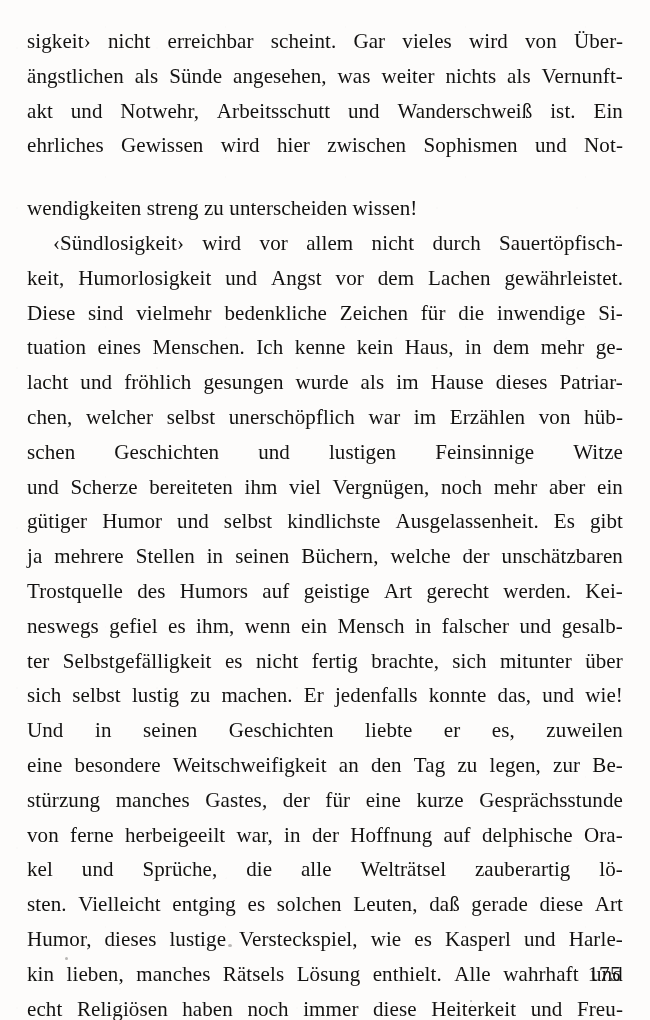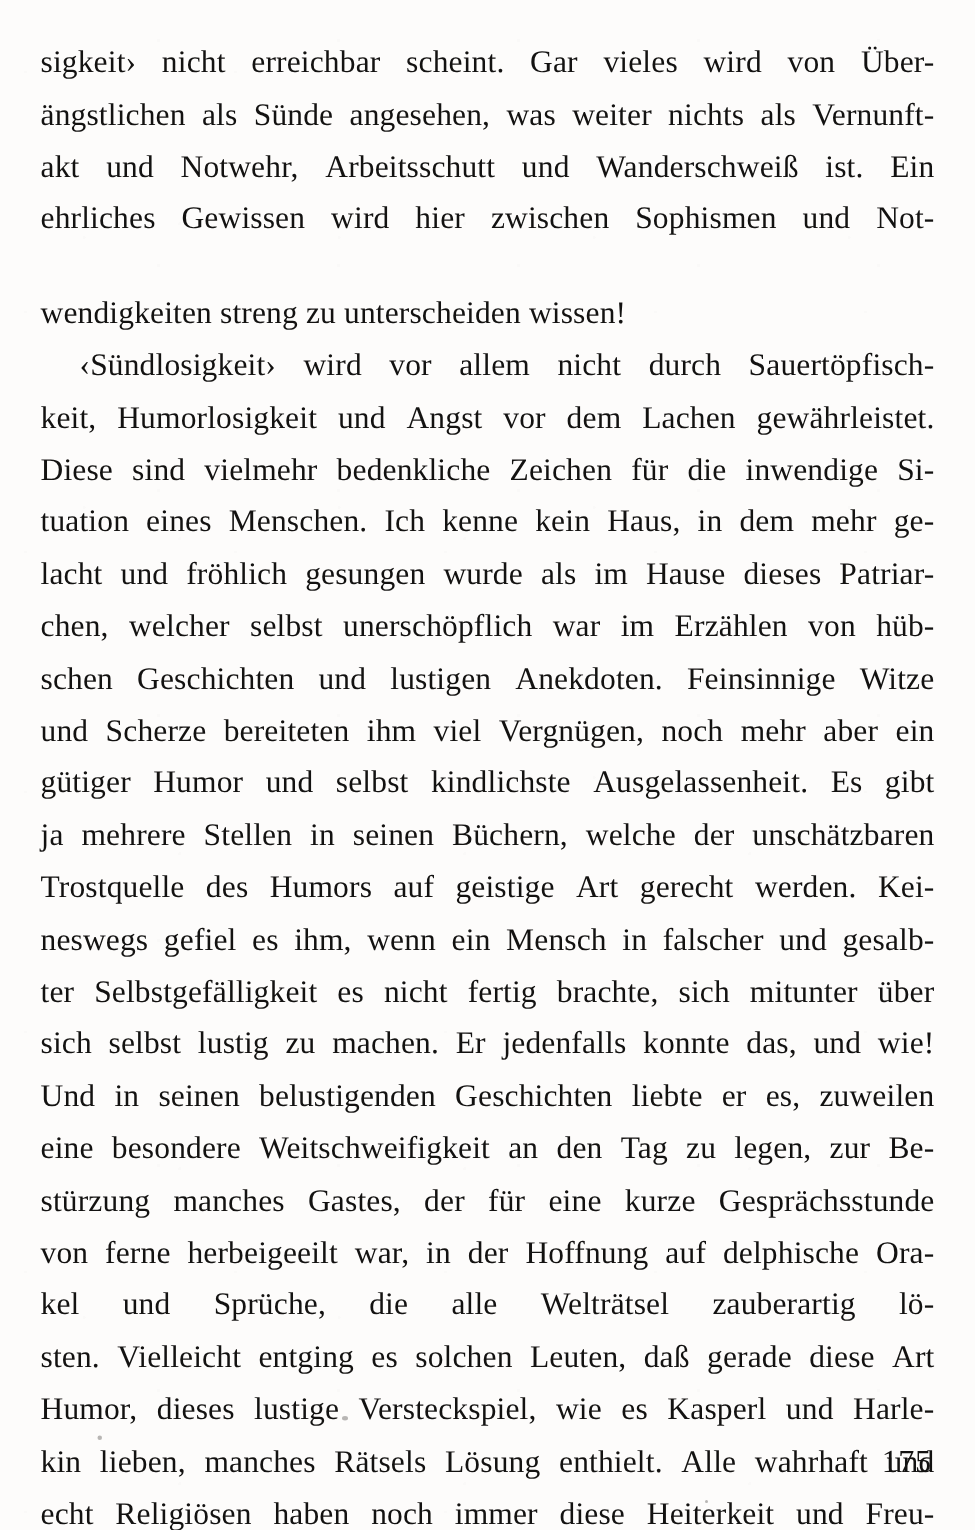--- a/index.html
+++ b/index.html
@@ -190,21 +190,20 @@
         <span class="w">im</span>
         <span class="w">Erzählen</span>
         <span class="w">von</span>
         <span class="w">hüb-</span>
       </div>
       <div class="line justify">
         <span class="w">schen</span>
         <span class="w">Geschichten</span>
         <span class="w">und</span>
         <span class="w">lustigen</span>
-        <span class="w">Anekdoten.</span>
         <span class="w">Feinsinnige</span>
         <span class="w">Witze</span>
       </div>
       <div class="line justify">
         <span class="w">und</span>
         <span class="w">Scherze</span>
         <span class="w">bereiteten</span>
         <span class="w">ihm</span>
         <span class="w">viel</span>
         <span class="w">Vergnügen,</span>
@@ -279,21 +278,20 @@
         <span class="w">jedenfalls</span>
         <span class="w">konnte</span>
         <span class="w">das,</span>
         <span class="w">und</span>
         <span class="w">wie!</span>
       </div>
       <div class="line justify">
         <span class="w">Und</span>
         <span class="w">in</span>
         <span class="w">seinen</span>
-        <span class="w">belustigenden</span>
         <span class="w">Geschichten</span>
         <span class="w">liebte</span>
         <span class="w">er</span>
         <span class="w">es,</span>
         <span class="w">zuweilen</span>
       </div>
       <div class="line justify">
         <span class="w">eine</span>
         <span class="w">besondere</span>
         <span class="w">Weitschweifigkeit</span>

